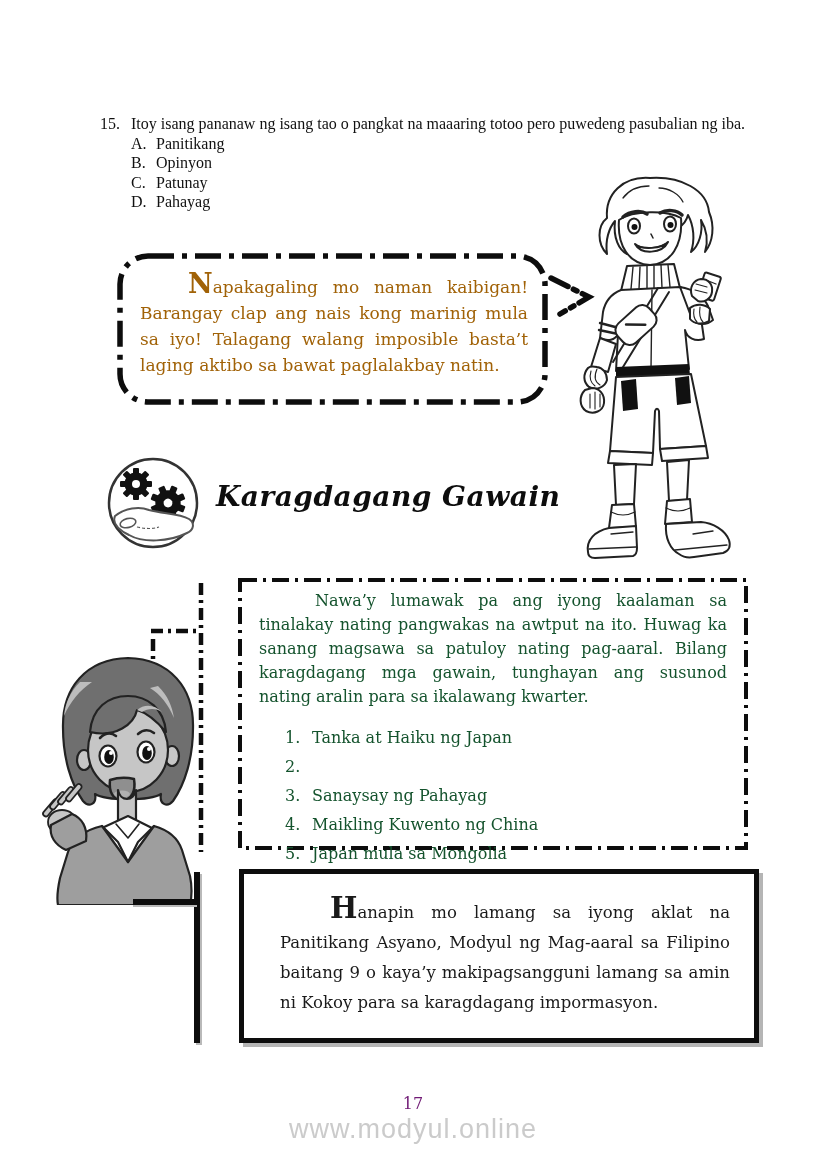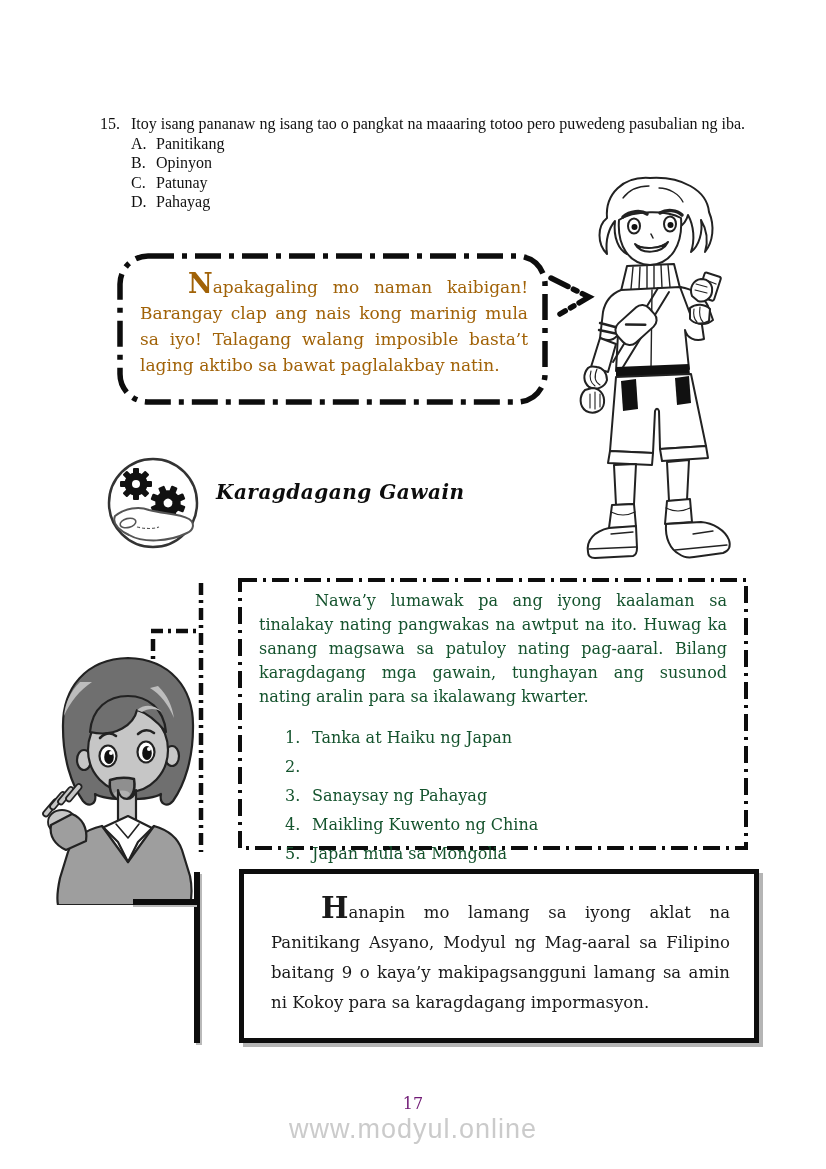--- a/index.html
+++ b/index.html
@@ -20,41 +20,41 @@
   
   .bubble-svg{position:absolute;left:108px;top:248px;}
   .bubble-text{position:absolute;left:140px;top:274px;width:388px;
     font-family:"DejaVu Serif",serif;font-size:17px;line-height:26px;
     text-align:justify;text-indent:48px;color:#a16207;}
   .dropcap{font-weight:bold;font-size:27px;line-height:0;}
   
   .icon-svg{position:absolute;left:105px;top:455px;}
   .section-title{position:absolute;left:216px;top:480px;
     font-family:"DejaVu Serif",serif;font-style:italic;font-weight:bold;
-    font-size:20px;letter-spacing:.5px;color:#0d0d0d;}
+    font-size:28px;letter-spacing:.5px;color:#0d0d0d;}
   
   .dashed-box-svg{position:absolute;left:237px;top:577px;}
   .dashed-box-text{position:absolute;left:259px;top:589px;width:468px;
     font-family:"DejaVu Serif",serif;font-size:16px;line-height:24px;
     text-align:justify;color:#14532d;}
   .dashed-box-text p{margin:0;text-indent:56px;}
   .lessons{margin:14px 0 0 0;padding:0 0 0 26px;list-style:none;}
   .lessons li{display:flex;line-height:29px;}
   .lessons .num{width:27px;flex:0 0 27px;}
   
   .connector-svg{position:absolute;left:145px;top:575px;}
   .vline{position:absolute;left:194px;top:872px;width:6px;height:171px;
     background:#0d0d0d;box-shadow:2px 2px 0 #b9b9b9;}
   .hline{position:absolute;left:133px;top:899px;width:64px;height:6px;
     background:#0d0d0d;box-shadow:0 2px 0 #b9b9b9;}
   
   .ref-box{position:absolute;left:239px;top:869px;width:520px;height:174px;
     box-sizing:border-box;border:5px solid #0d0d0d;background:#fff;
     box-shadow:4px 4px 0 #b5b5b5;}
-  .ref-text{margin:24px 24px 0 27px;
+  .ref-text{margin:24px 24px 0 36px;
     font-family:"DejaVu Serif",serif;font-size:16.5px;line-height:30px;
     text-align:justify;text-indent:50px;color:#1a1a1a;}
   .dropcap-big{font-weight:bold;font-size:29px;line-height:0;}
   
   .page-number{position:absolute;left:0;top:1094px;width:826px;
     text-align:center;font-family:"DejaVu Serif",serif;font-size:16px;color:#701a75;}
   .watermark{position:absolute;left:0;top:1114px;width:826px;
     text-align:center;font-family:"Liberation Sans",sans-serif;
     font-size:27px;color:#cbcbcb;letter-spacing:1px;}
   

